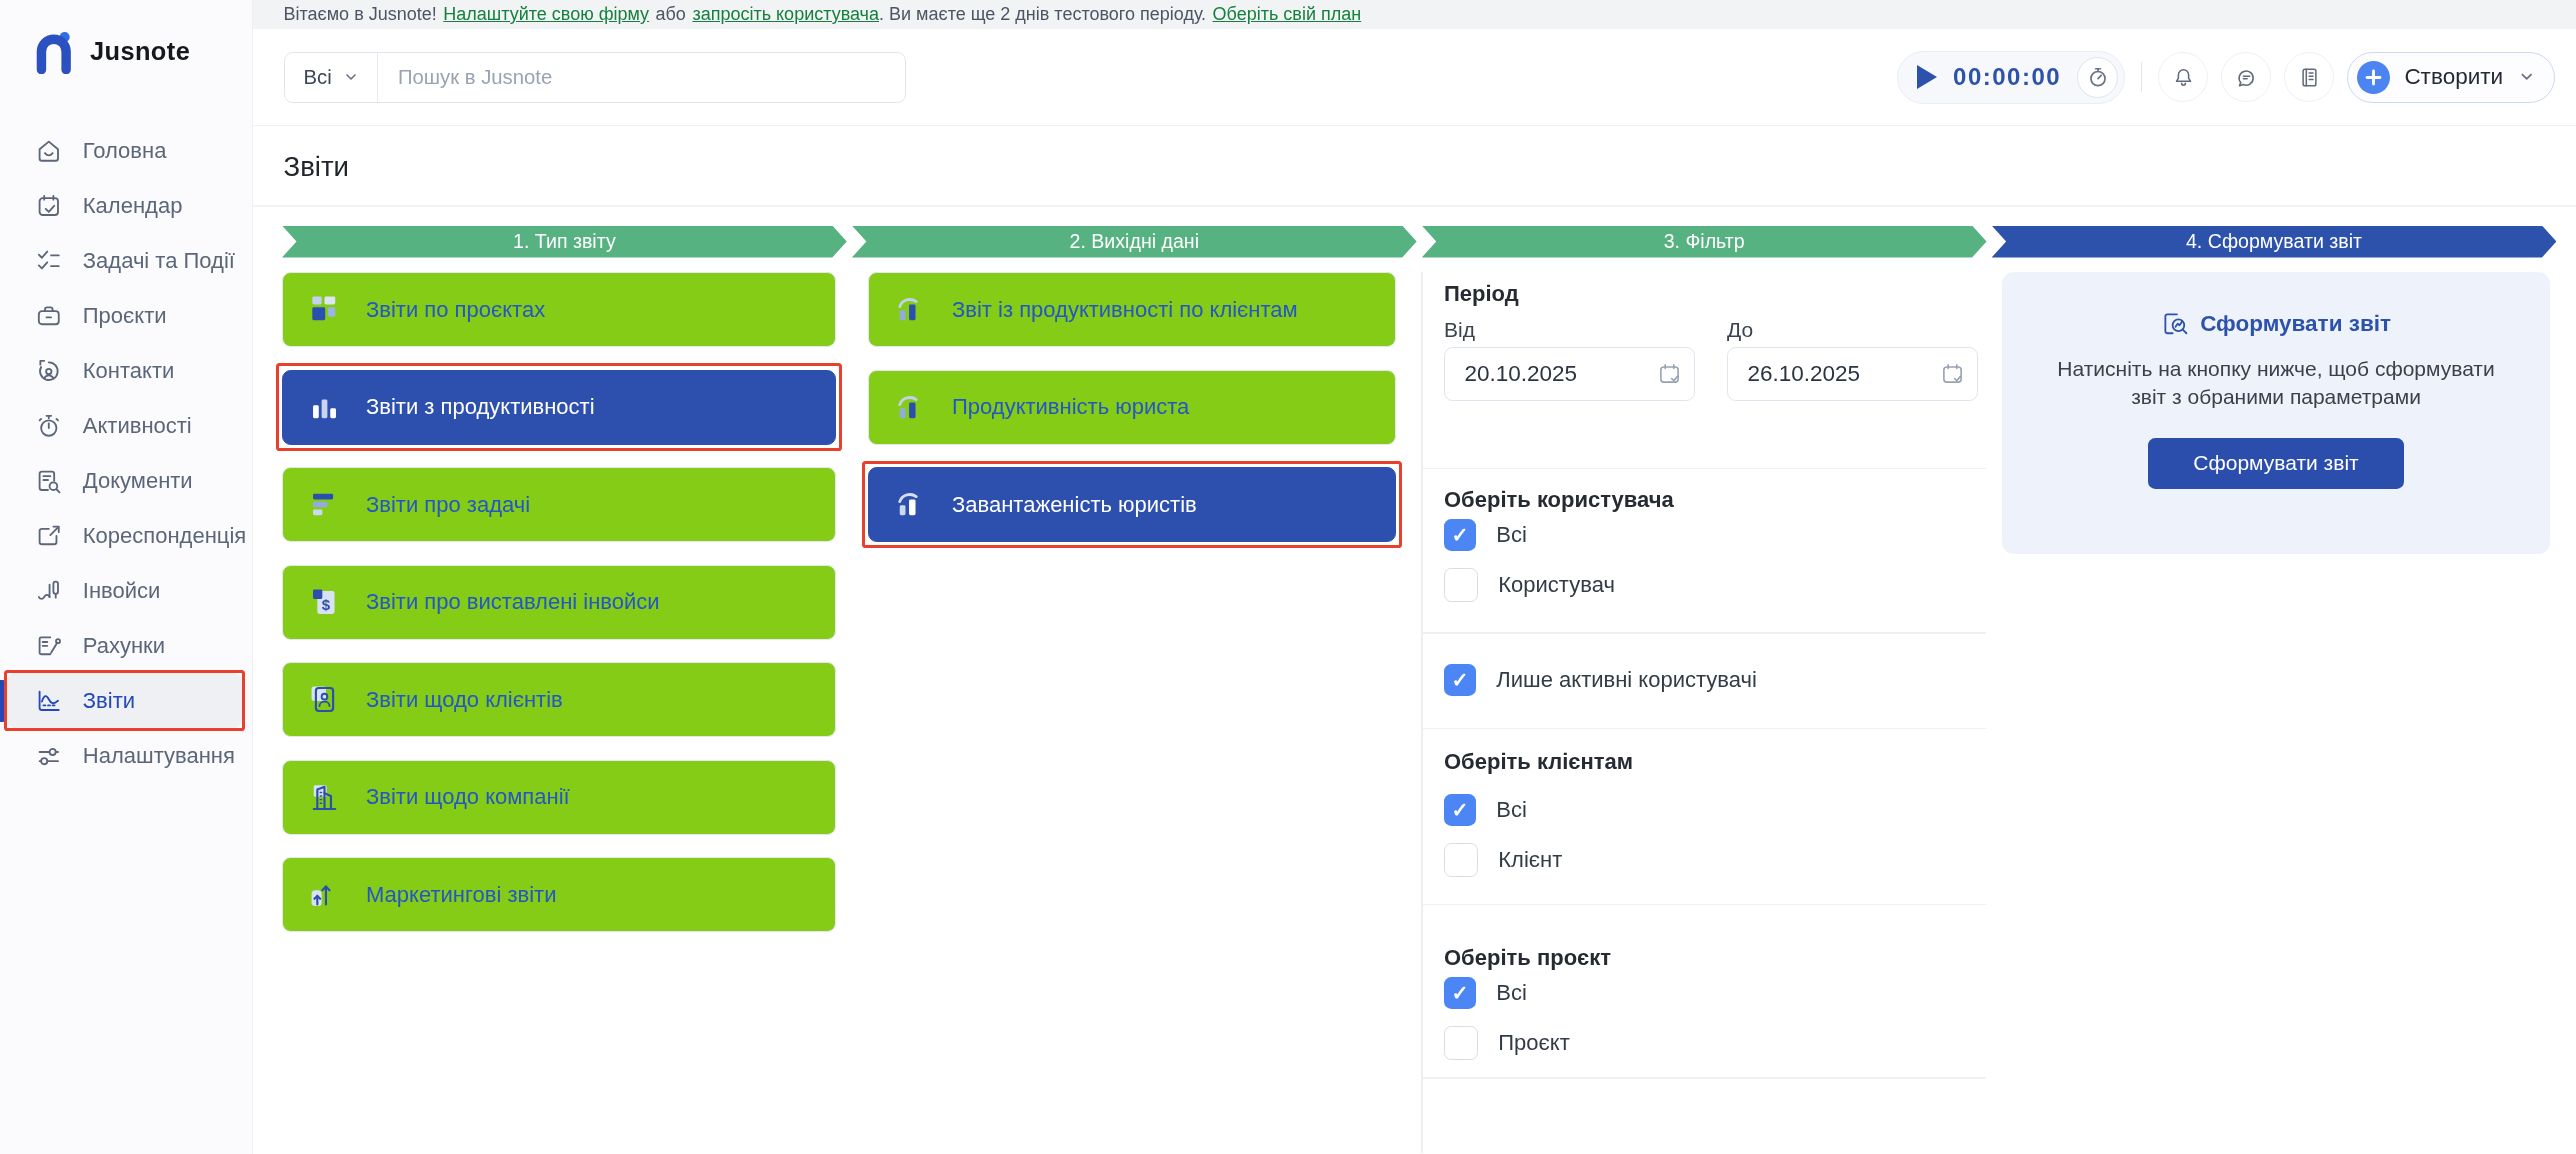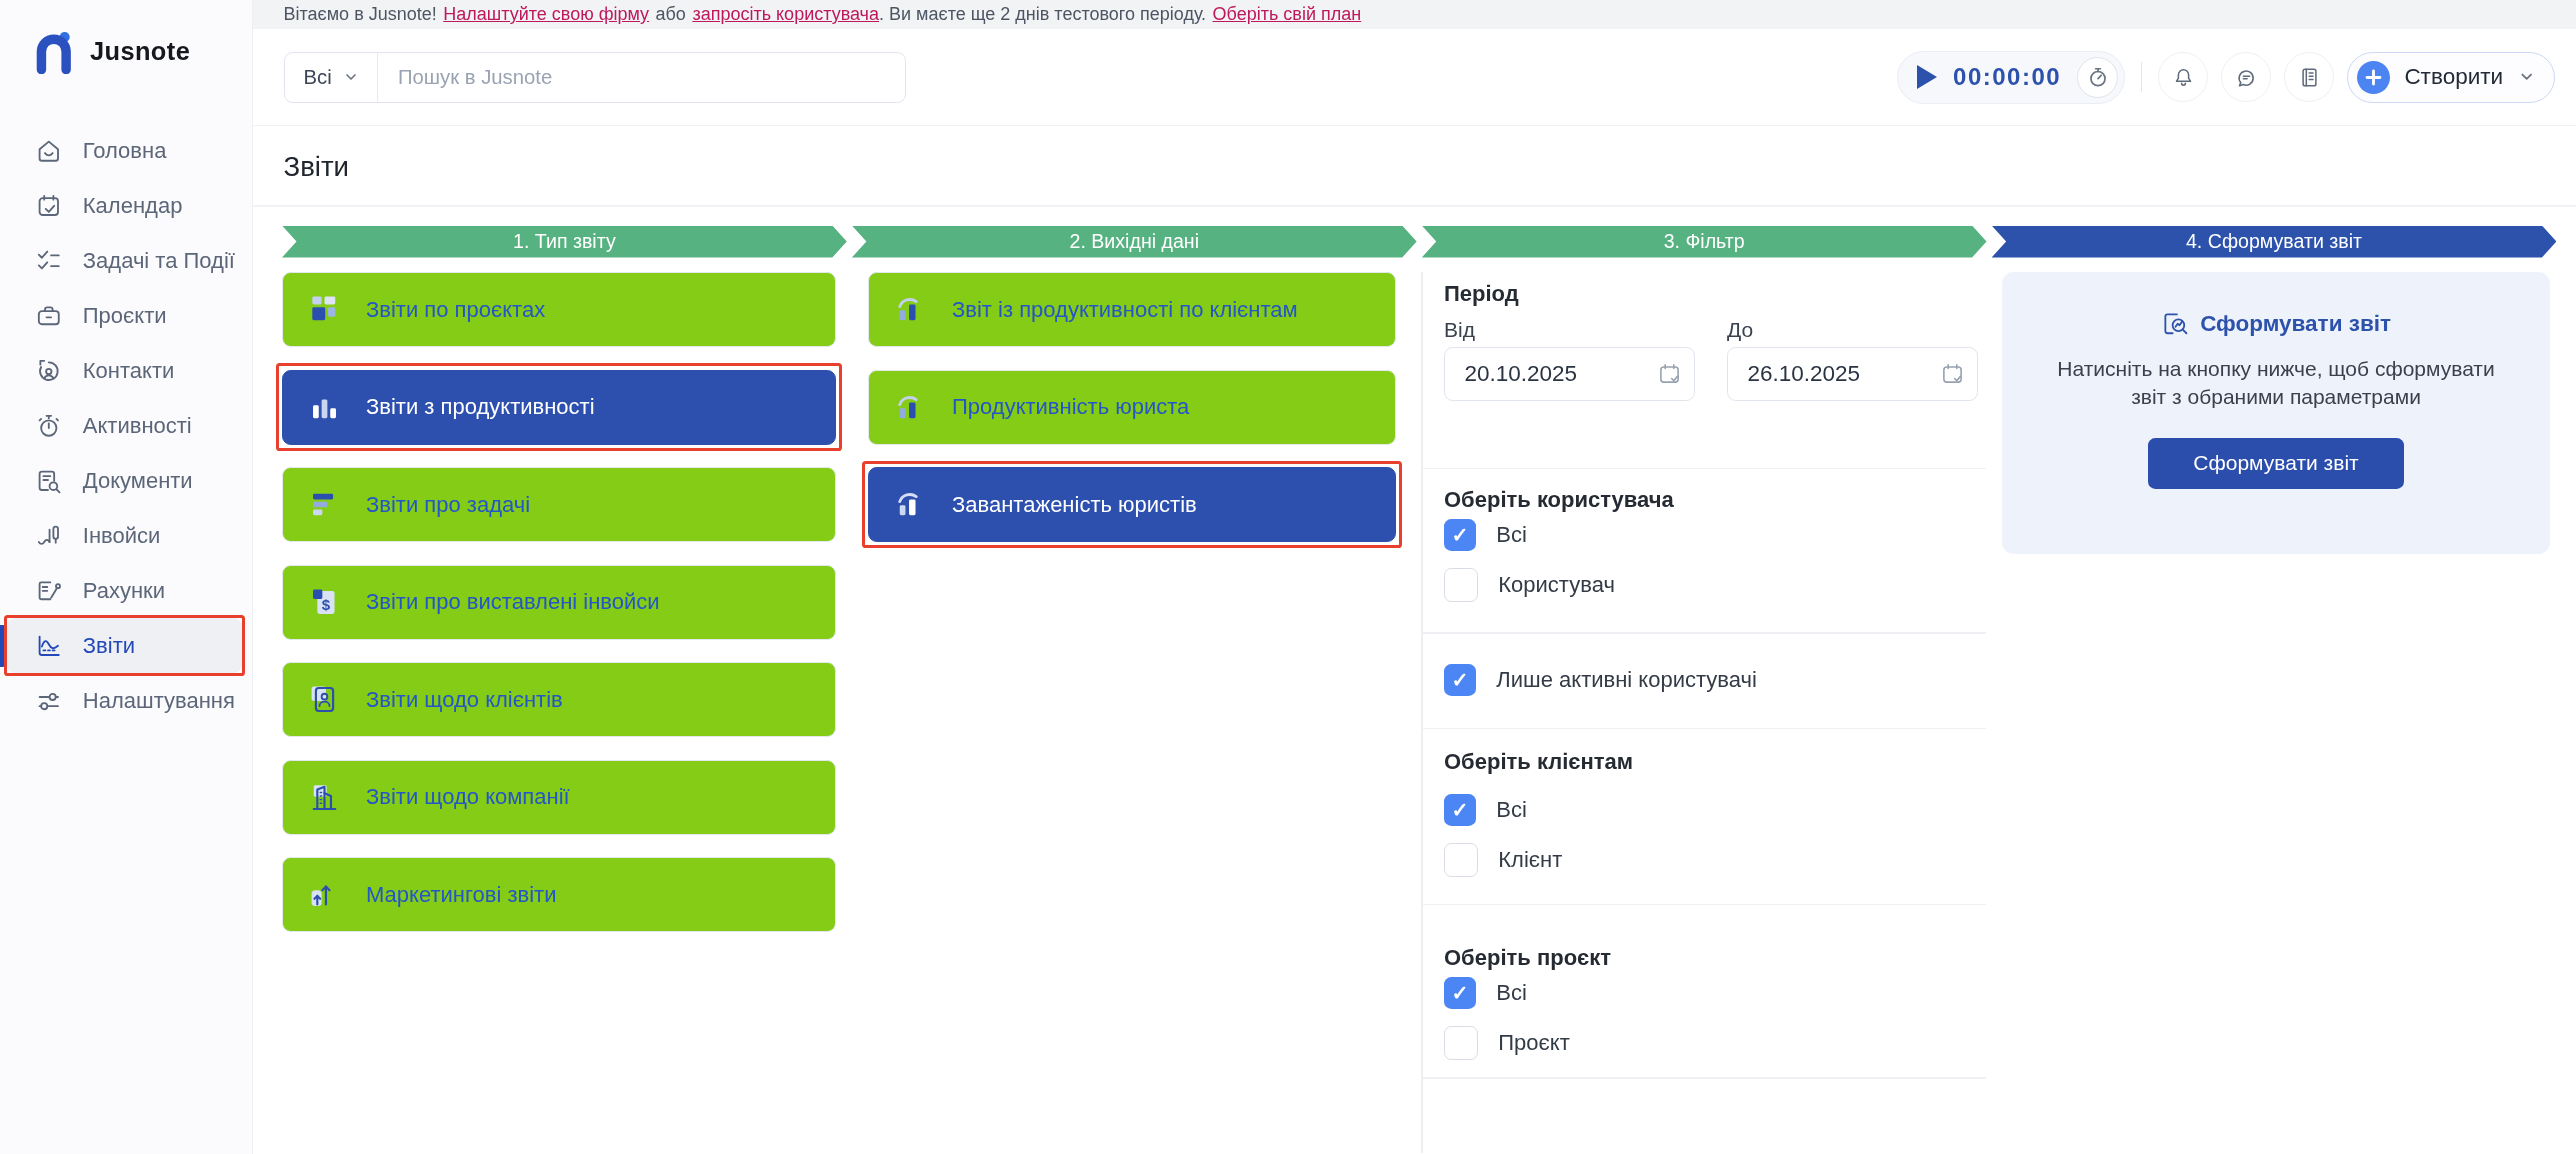--- a/index.html
+++ b/index.html
@@ -23,21 +23,21 @@
   .annotated::after{content:"";position:absolute;inset:-7.3px;border:3.6px solid #e8402c;border-radius:3.6px;pointer-events:none;z-index:3;}
   .nav-item.annotated::after{inset:-2.9px;}
 
   
   .main{position:absolute;left:253px;top:0;right:0;bottom:0;}
 
   .banner{height:29px;background:#f2f3f5;display:flex;align-items:center;padding-left:30.5px;
           font-size:18px;color:#4d5564;white-space:nowrap;}
   .banner > *{margin-right:6.5px;}
   .banner .no-gap{margin-left:-6.5px;}
-  .blink{color:#be185d;text-decoration:underline;cursor:pointer;}
+  .blink{color:#15803d;text-decoration:underline;cursor:pointer;}
 
   .header{height:96px;display:flex;align-items:center;justify-content:space-between;
           padding:0 21px 0 30.5px;border-bottom:1.5px solid #eef1f6;background:#fff;}
   .search{display:flex;align-items:center;width:620px;height:49px;border:1.5px solid #e0e4ed;border-radius:8.7px;background:#fff;}
   .search-filter{display:flex;align-items:center;gap:11.6px;height:100%;padding:0 17.4px 0 19px;
                  border-right:1.5px solid #e7eaf0;font-size:20.3px;color:#3c4656;cursor:pointer;}
   .search-input{border:0;outline:none;flex:1;padding-left:20.3px;font-size:20.3px;color:#3c4656;background:transparent;font-family:inherit;}
   .search-input::placeholder{color:#9aa3b2;}
 
   .hright{display:flex;align-items:center;gap:13px;}
@@ -195,20 +195,30 @@
           <svg width="27.6" height="27.6" viewBox="0 0 36 36" fill="none" stroke="currentColor" stroke-width="2.4" stroke-linecap="round" stroke-linejoin="round">
             <path d="M25 18 V9 a3 3 0 0 0 -3 -3 H9 a3 3 0 0 0 -3 3 v18 a3 3 0 0 0 3 3 h8"></path>
               <path d="M11 12 h9 M11 17 h6"></path>
             <circle cx="24" cy="25" r="5"></circle>
               <path d="M28 29 l4 4"></path>
           </svg>
         </span>
         <span>Документи</span>
       </div>
 
+      <div class="nav-item">
+        <span class="nicon">
+          <svg width="27.6" height="27.6" viewBox="0 0 36 36" fill="none" stroke="currentColor" stroke-width="2.4" stroke-linecap="round" stroke-linejoin="round">
+            <path d="M28 18 v8 a3 3 0 0 1 -3 3 H9 a3 3 0 0 1 -3 -3 V12 a3 3 0 0 1 3 -3 h9"></path>
+            <path d="M20 17 L30 7"></path>
+              <path d="M24 6 h7 v7"></path>
+          </svg>
+        </span>
+        <span>Кореспонденція</span>
+      </div>
 
       <div class="nav-item">
         <span class="nicon">
           <svg width="27.6" height="27.6" viewBox="0 0 36 36" fill="none" stroke="currentColor" stroke-width="2.4" stroke-linecap="round" stroke-linejoin="round">
             <path d="M5 26 c2 3.5 5 3.5 7 0 c2 -3.5 5 -3.5 7 0"></path>
               <path d="M19 26 V10"></path>
             <rect x="24" y="6" width="6" height="16" rx="3"></rect>
               <path d="M27 22 v5"></path>
           </svg>
         </span>

